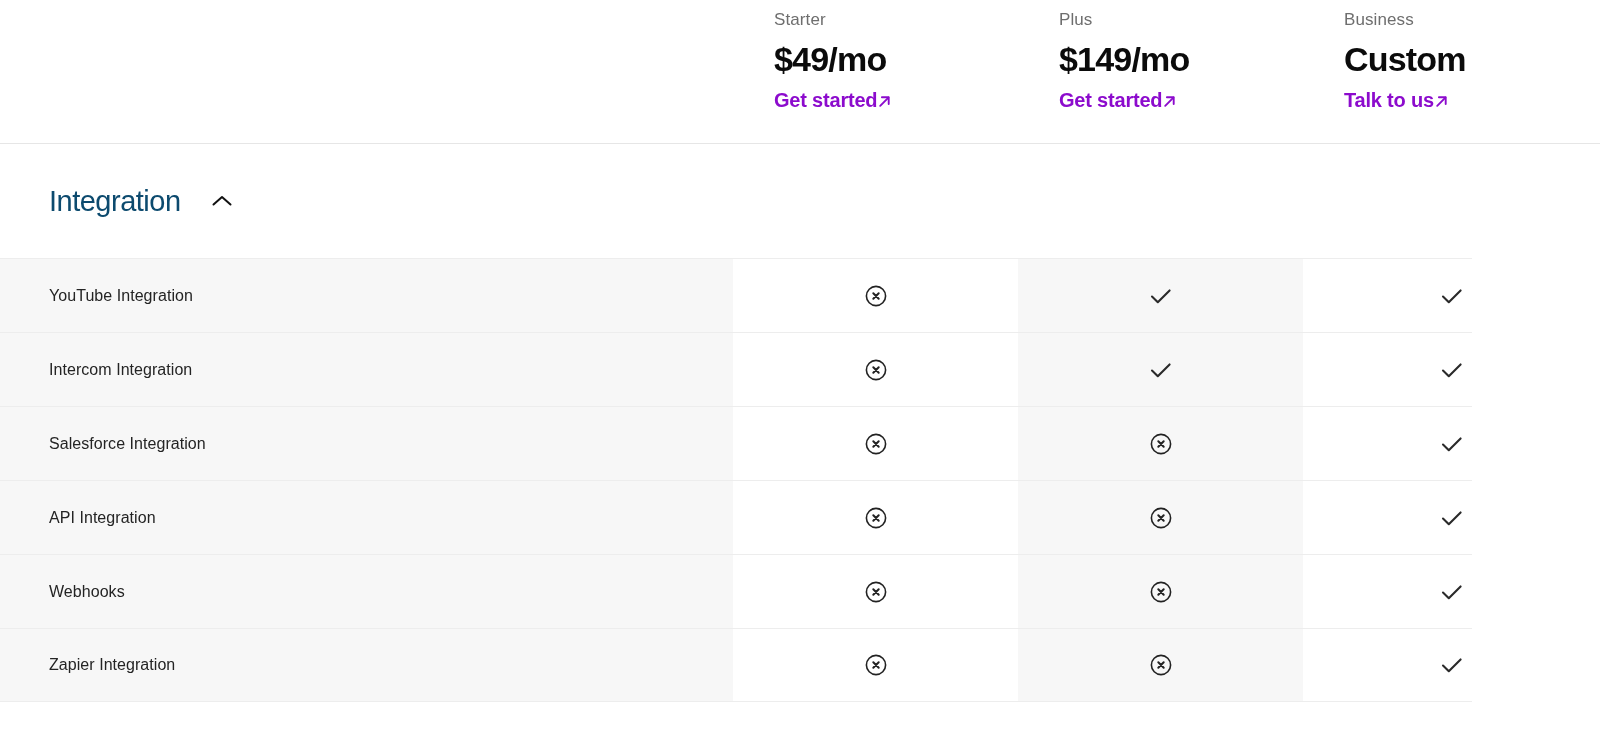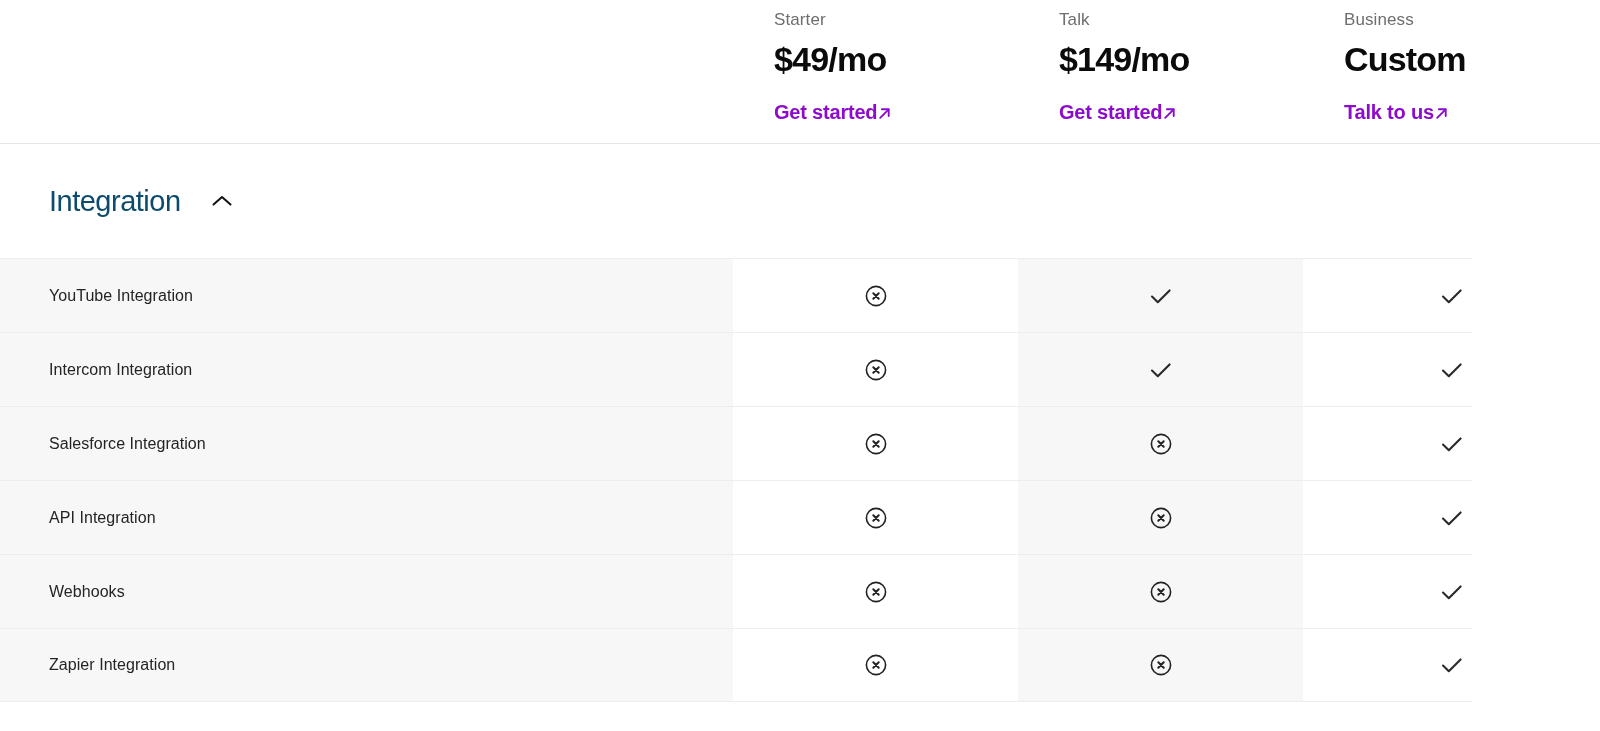--- a/index.html
+++ b/index.html
@@ -45,21 +45,21 @@
     letter-spacing: 0.1px;
     line-height: 24px;
     margin-bottom: 6px;
   }
   .plan-price {
     font-size: 34px;
     font-weight: 700;
     color: #0b0b0b;
     letter-spacing: -0.8px;
     line-height: 42px;
-    margin-bottom: 19px;
+    margin-bottom: 7px;
   }
   .plan-cta {
     font-size: 20px;
     font-weight: 700;
     color: #8c0bcd;
     letter-spacing: -0.2px;
     line-height: 26px;
     display: inline-flex;
     align-items: center;
     cursor: pointer;
@@ -166,21 +166,21 @@
       <span class="arrow-ne">
         <svg width="15" height="15" viewBox="0 0 15 15" fill="none">
           <path d="M3.2 11.8L11.4 3.6" stroke="#8c0bcd" stroke-width="1.9" stroke-linecap="round"></path>
           <path d="M4.9 3.3H11.7V10.1" stroke="#8c0bcd" stroke-width="1.9" stroke-linecap="round" stroke-linejoin="round"></path>
         </svg>
       </span>
     </a>
   </div>
 
   <div class="plan-col">
-    <div class="plan-name">Talk</div>
+    <div class="plan-name">Plus</div>
     <div class="plan-price">$149/mo</div>
     <a class="plan-cta">
       <span>Get started</span>
       <span class="arrow-ne">
         <svg width="15" height="15" viewBox="0 0 15 15" fill="none">
           <path d="M3.2 11.8L11.4 3.6" stroke="#8c0bcd" stroke-width="1.9" stroke-linecap="round"></path>
           <path d="M4.9 3.3H11.7V10.1" stroke="#8c0bcd" stroke-width="1.9" stroke-linecap="round" stroke-linejoin="round"></path>
         </svg>
       </span>
     </a>

